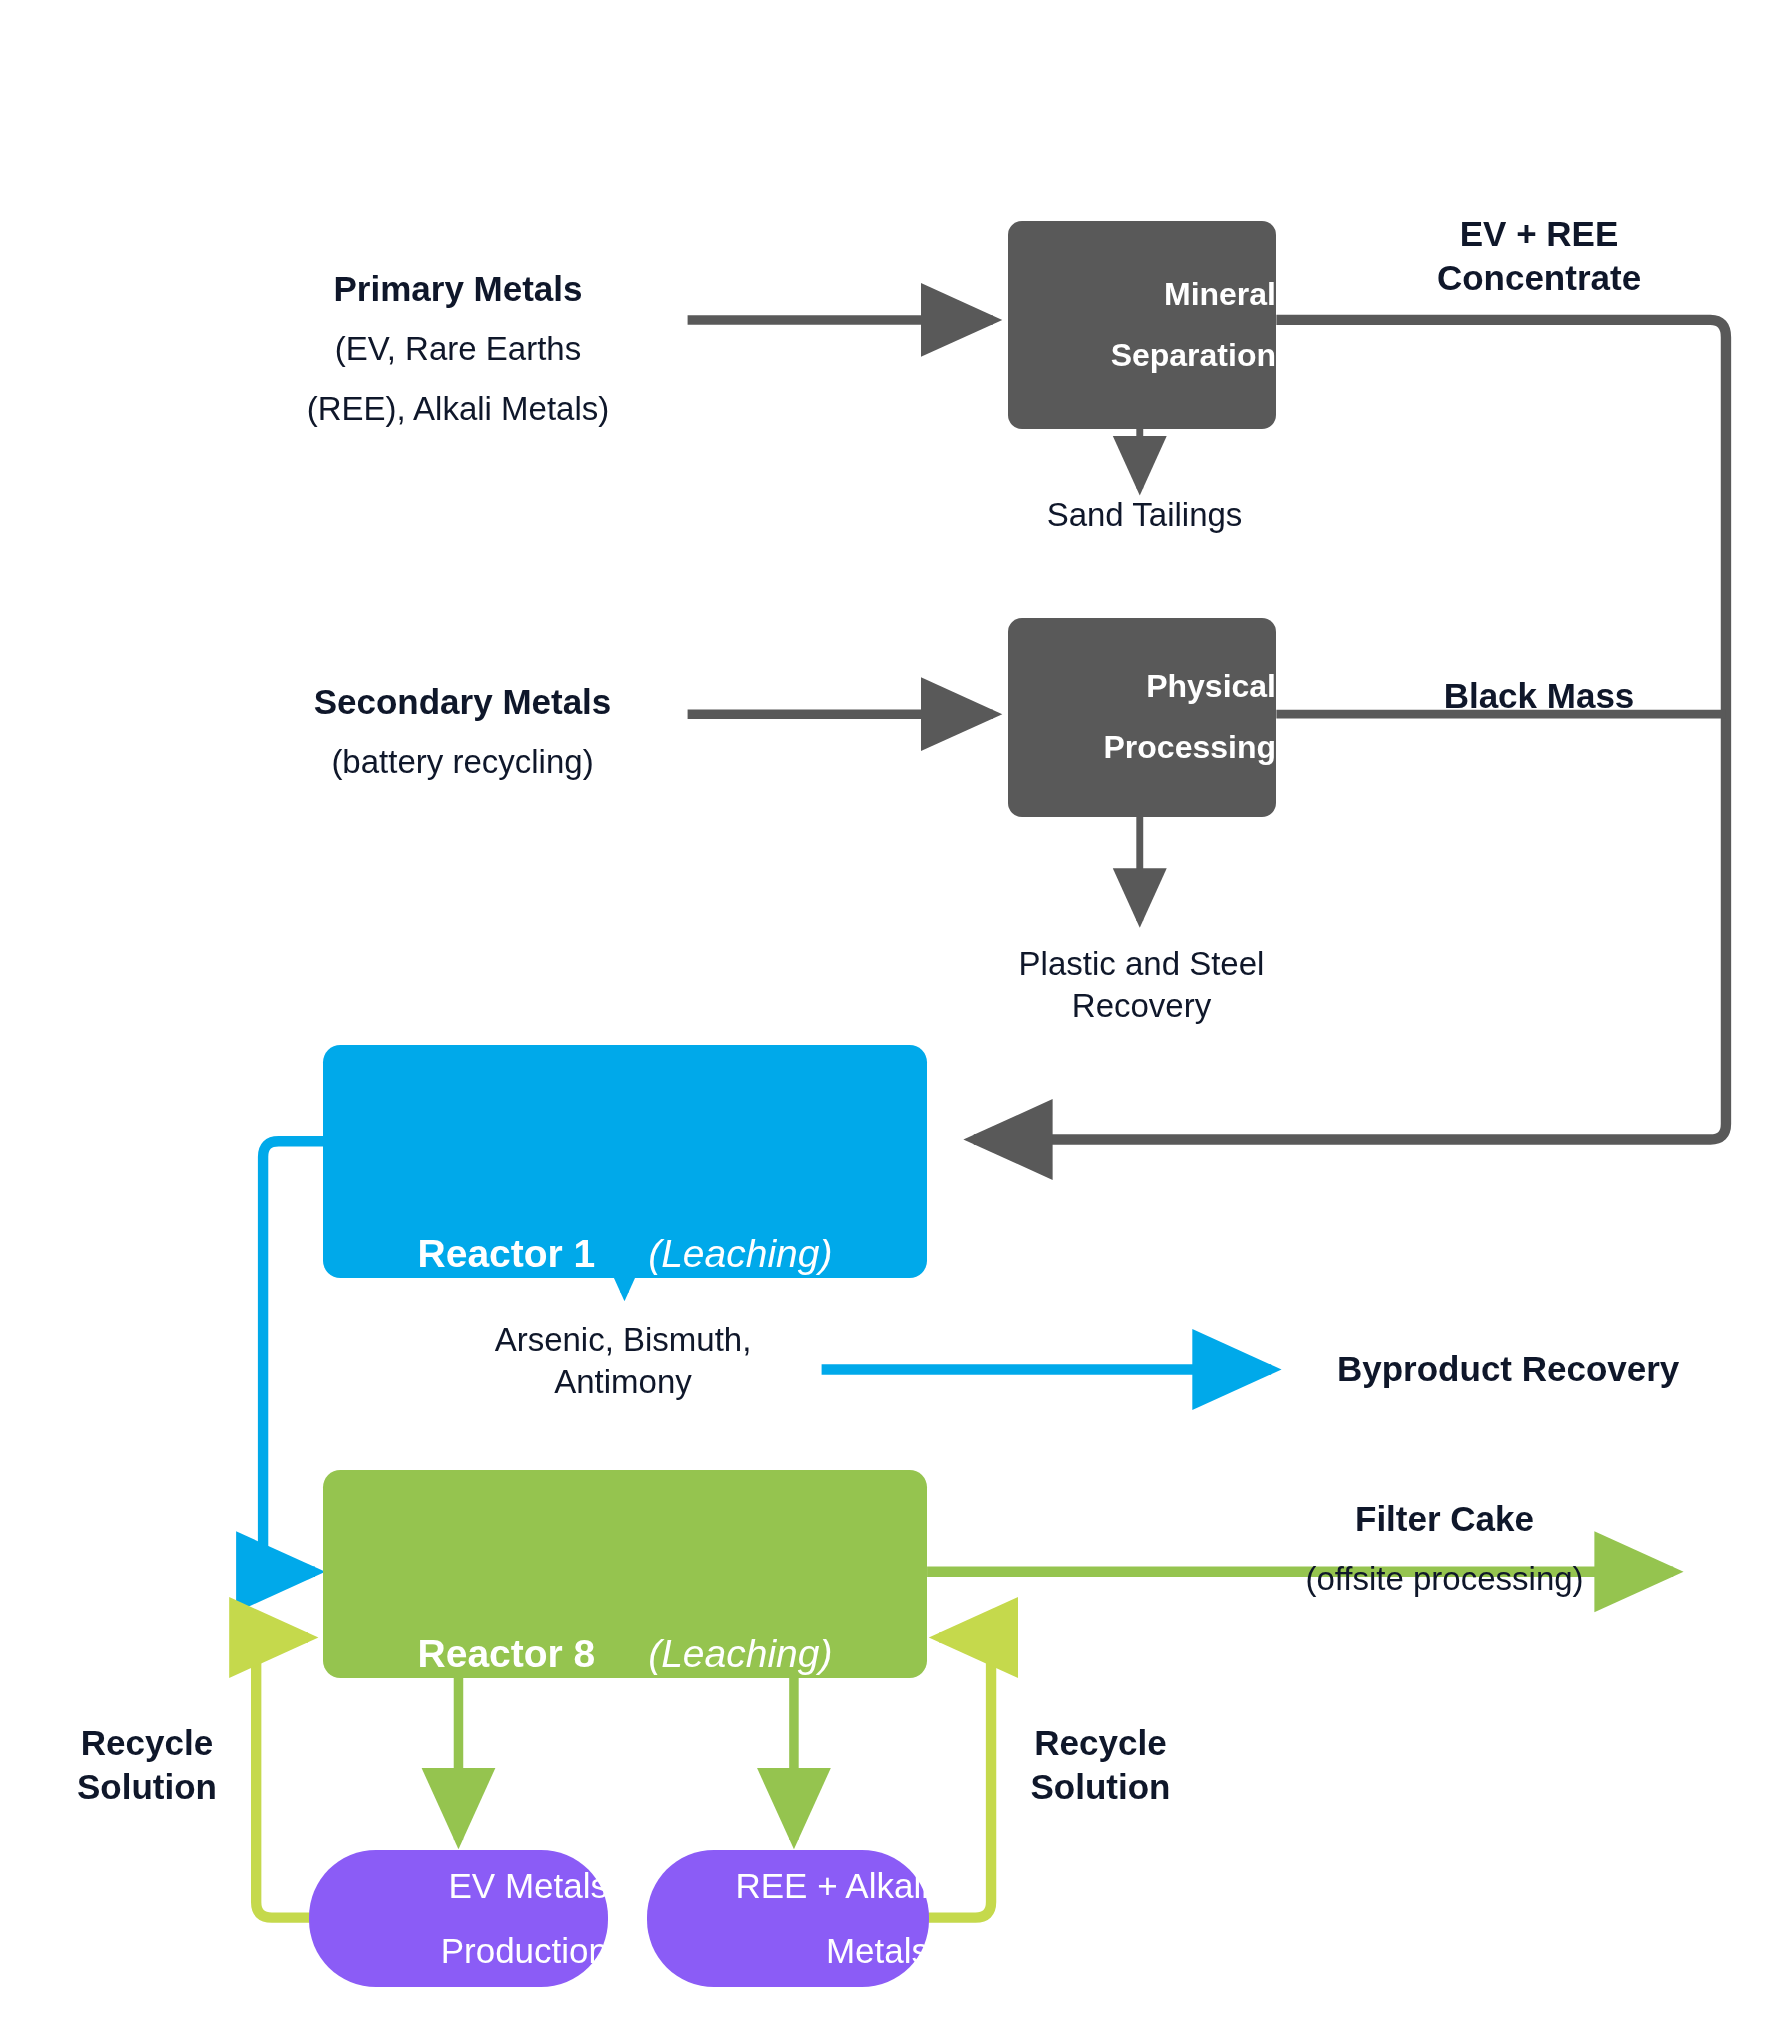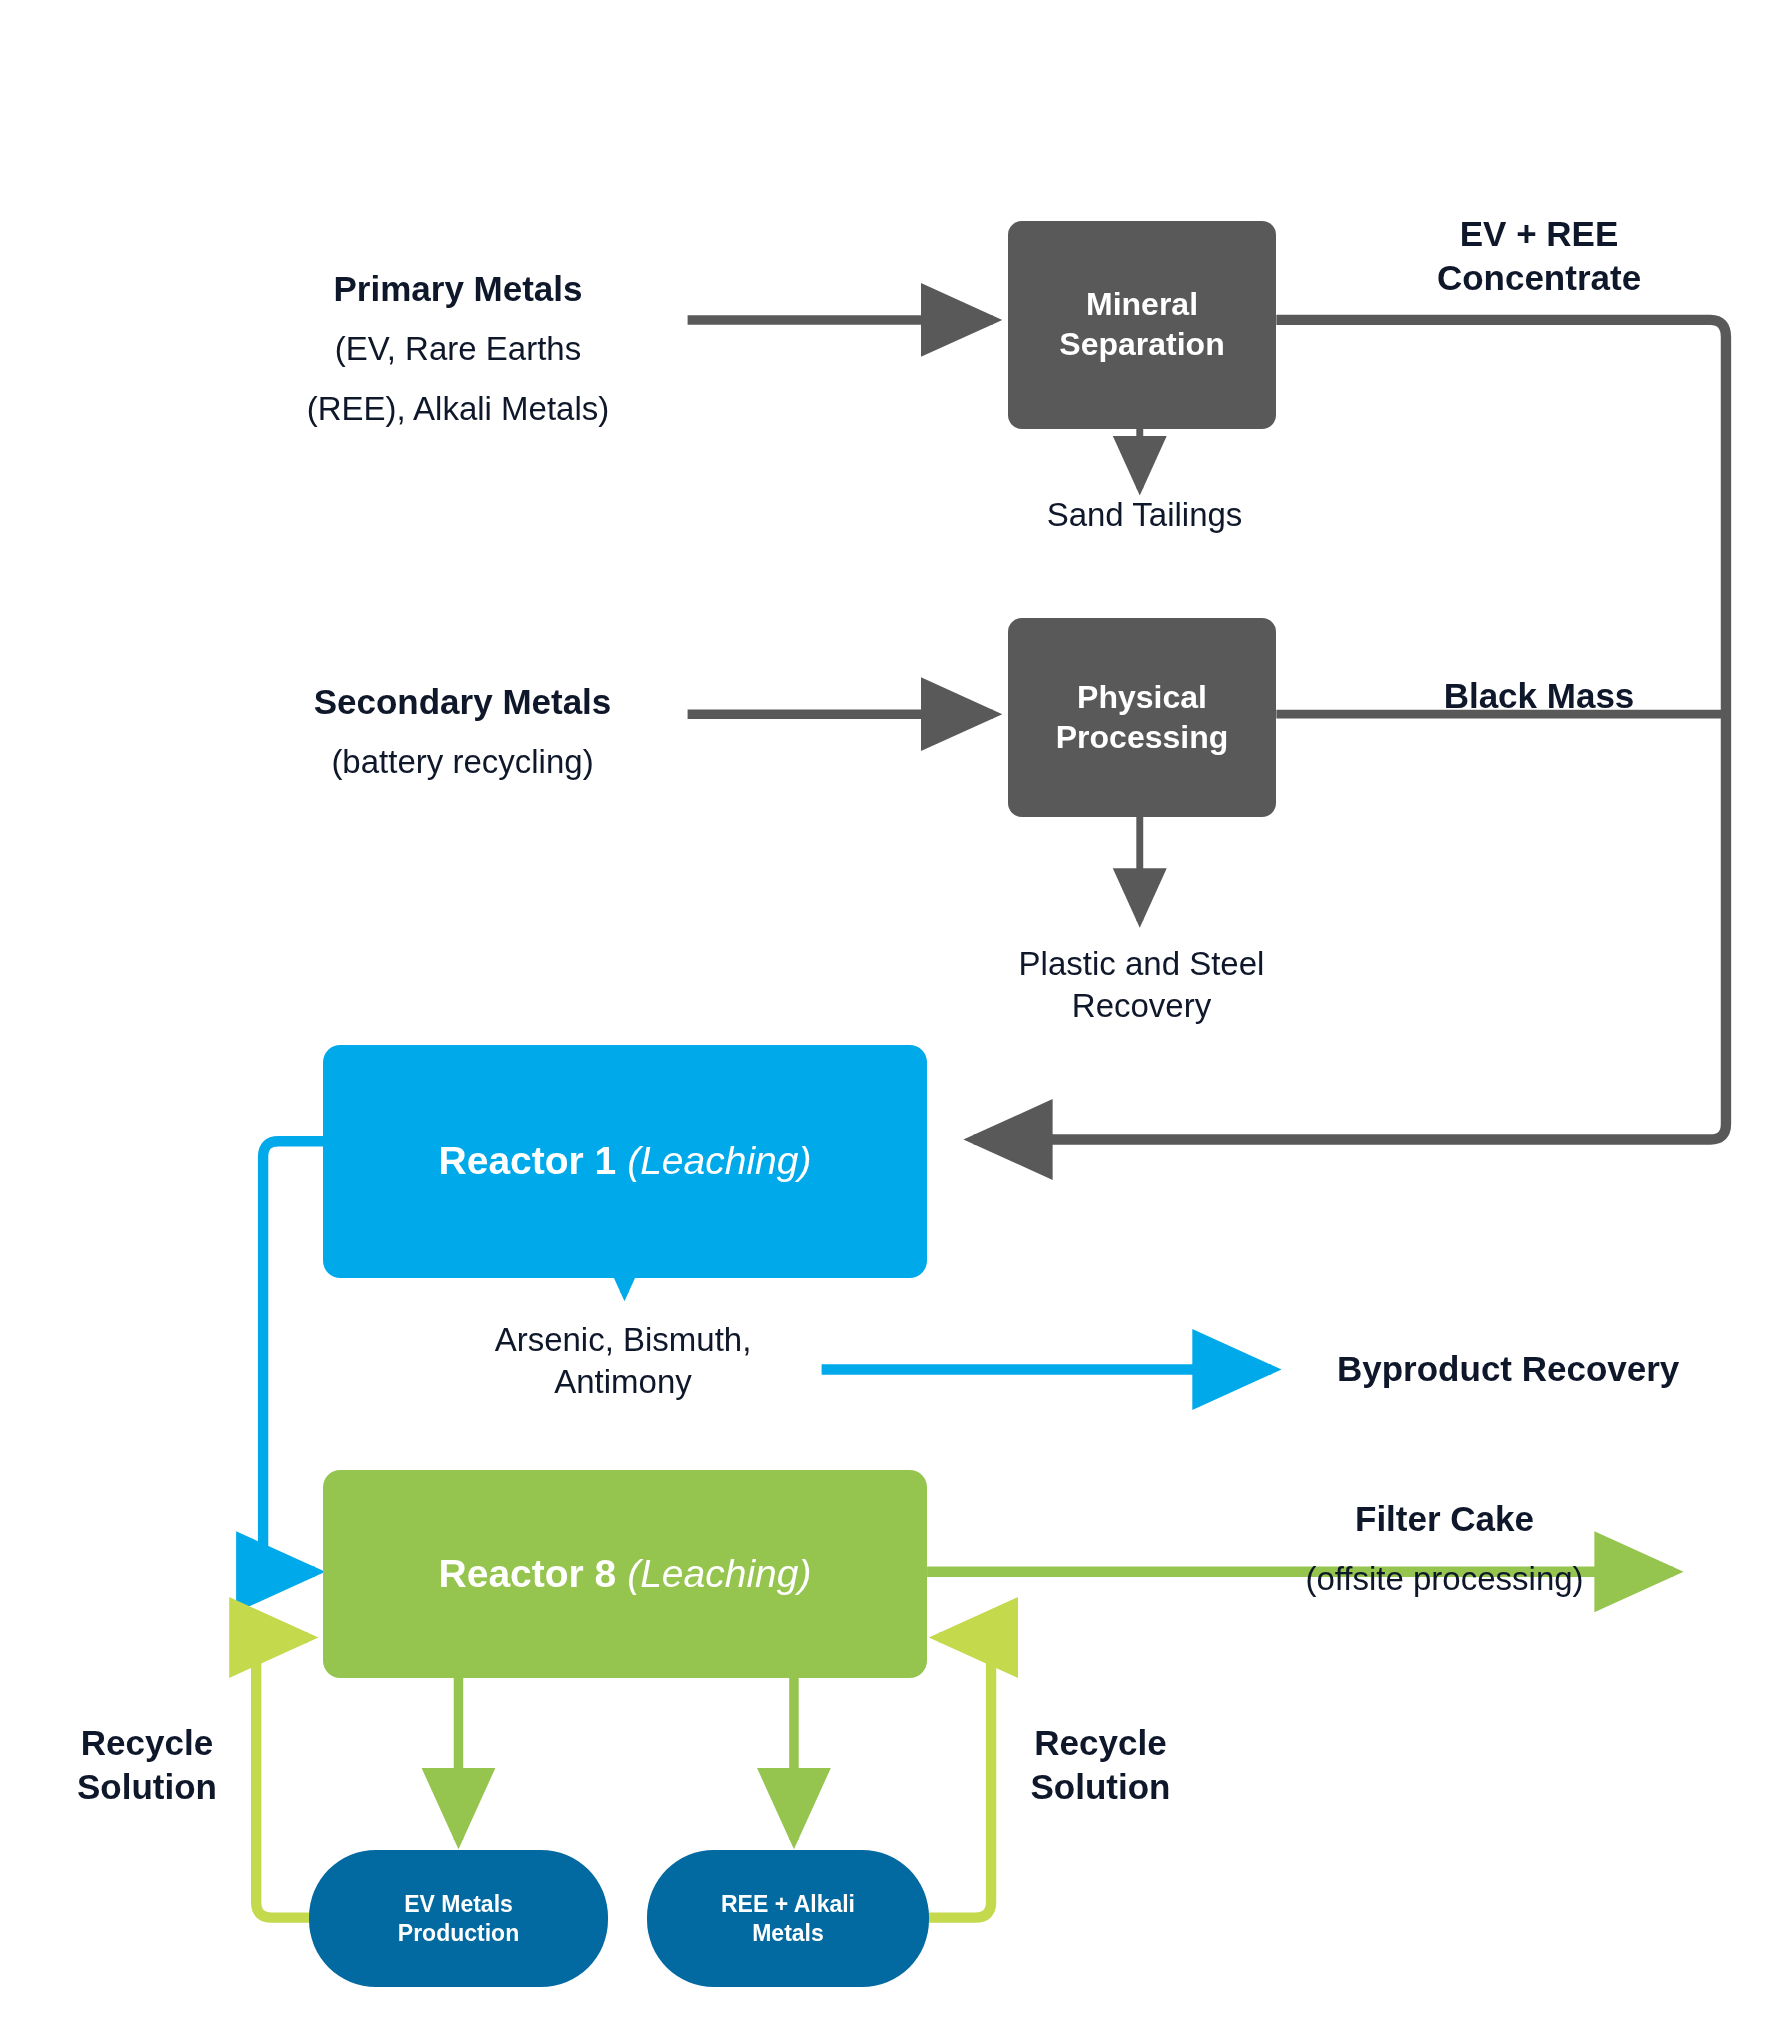--- a/index.html
+++ b/index.html
@@ -20,45 +20,46 @@
   svg.flow {
     position: absolute;
     left: 0;
     top: 0;
     width: 1785px;
     height: 2043px;
   }
   .node {
     position: absolute;
     display: flex;
-    align-items: center;
+    align-items: flex-end;
     justify-content: center;
     text-align: center;
     box-sizing: border-box;
     color: #ffffff;
+    gap: 21px;
   }
   .node-proc {
     background: #595959;
     border-radius: 14px;
     font-weight: bold;
     font-size: 32px;
     line-height: 1.24;
   }
   .node-reactor {
     border-radius: 17.3px;
     font-size: 39px;
     line-height: 1.2;
   }
   .node-reactor .r-bold { font-weight: bold; }
   .node-reactor .r-ital { font-style: italic; }
   .node-pill {
-    background: #0369a1;
+    background: #8b5cf6;
     border-radius: 67px;
-    font-weight: bold;
-    font-size: 23px;
+    font-weight: normal;
+    font-size: 35px;
     line-height: 1.26;
   }
   .lbl {
     position: absolute;
     color: #0f172a;
     text-align: center;
     line-height: 1.26;
     white-space: pre-line;
   }
   .lbl-bold { font-weight: bold; font-size: 35px; }

